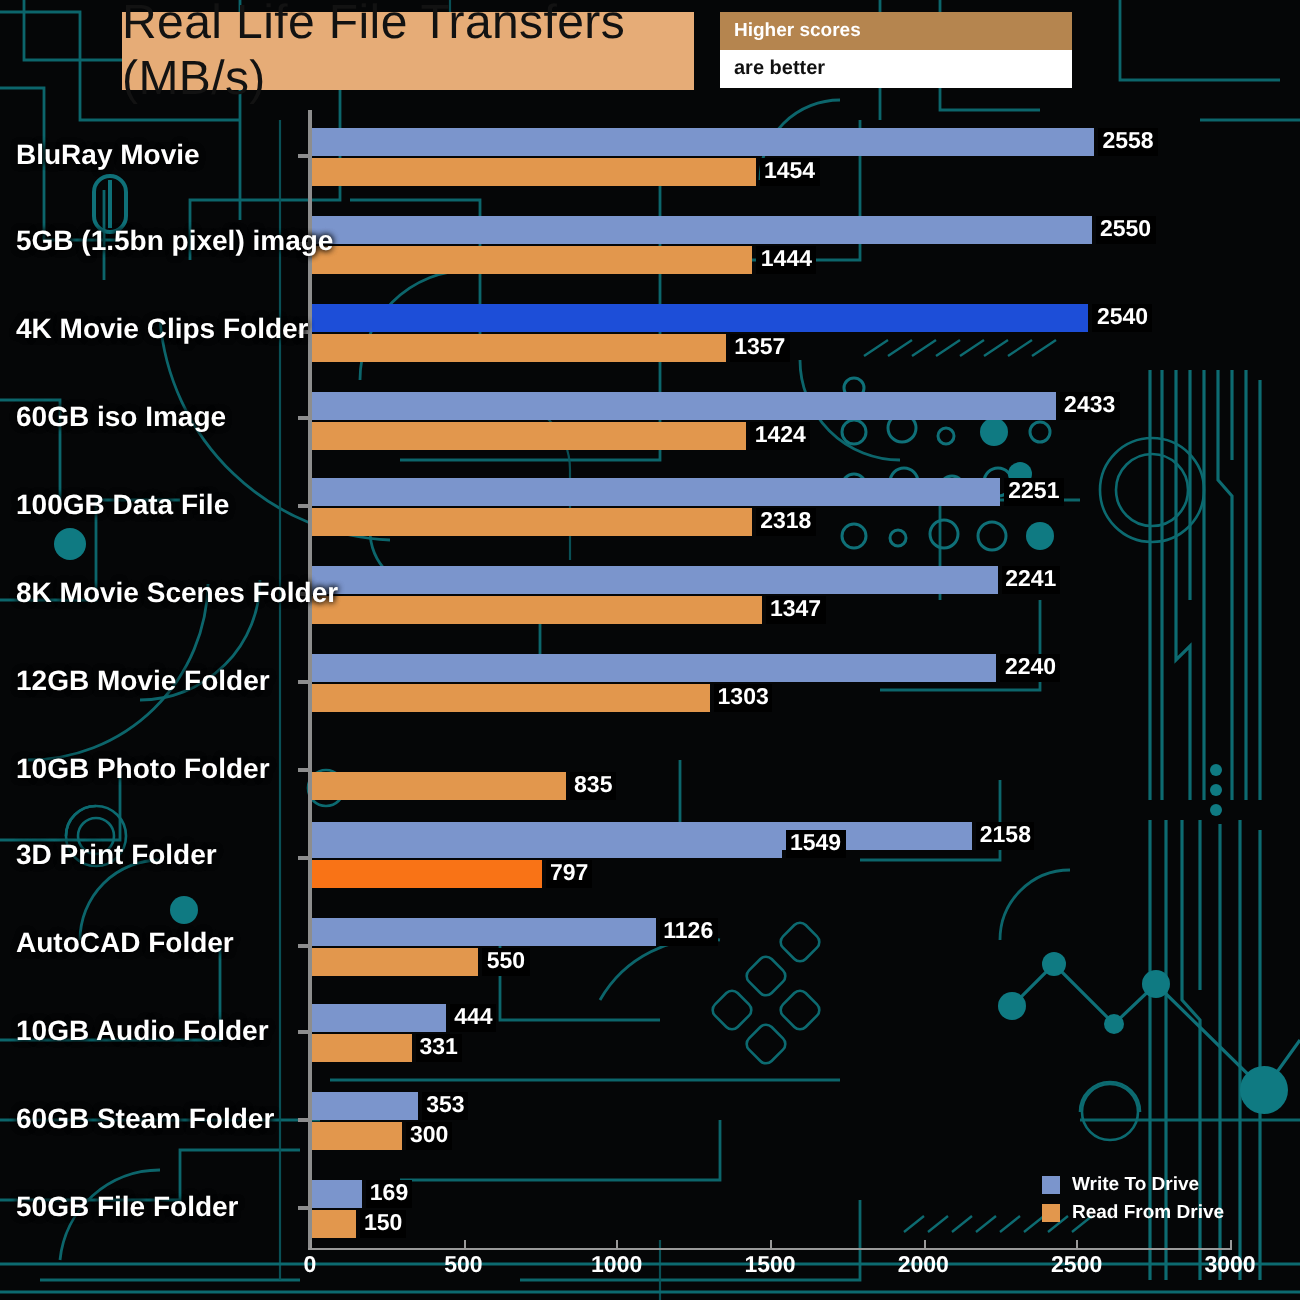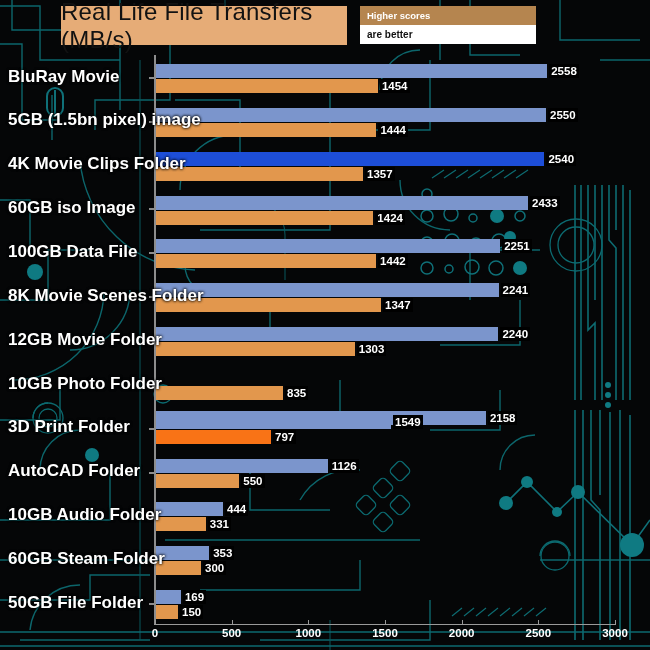--- a/index.html
+++ b/index.html
@@ -65,21 +65,21 @@
   #cat-col{
     position:absolute; left:0; top:55px;
     width:150px; height:570px; z-index:4;
   }
   .cat-item{
     position:absolute; left:0; width:150px;
     height:43.2px;
     display:flex; align-items:center; justify-content:flex-start;
   }
   .cat-item span{
-    color:#fff; font-size:17px; font-weight:bold;
+    color:#fff; font-size:14px; font-weight:bold;
     padding-left:8px; white-space:nowrap;
     text-shadow:0 0 3px #000, 0 0 3px #000;
   }
   
   .ytick{
     position:absolute; left:-6px; width:6px; height:2px;
     background:#8d8d8d;
   }
   .xtick{
     position:absolute; top:0; width:1px; height:5px;
@@ -401,21 +401,21 @@
         <div class="bar read" style="width: 218.347px; background: rgb(226, 151, 77);">
           <div class="bar-value">1424</div>
         </div>
       </div>
       <div class="ytick" style="top: 153.462px;"></div>
       <div class="bar-group" style="top: 175.385px;">
         <div class="bar write" style="width: 345.153px; background: rgb(123, 149, 204);">
           <div class="bar-value">2251</div>
         </div>
         <div class="bar read" style="width: 221.107px; background: rgb(226, 151, 77);">
-          <div class="bar-value">1442</div>
+          <div class="bar-value">2318</div>
         </div>
       </div>
       <div class="ytick" style="top: 197.308px;"></div>
       <div class="bar-group" style="top: 219.231px;">
         <div class="bar write" style="width: 343.62px; background: rgb(123, 149, 204);">
           <div class="bar-value">2241</div>
         </div>
         <div class="bar read" style="width: 226px; background: rgb(226, 151, 77);">
           <div class="bar-value">1347</div>
         </div>
@@ -479,14 +479,24 @@
         <div class="bar write" style="width: 25.9133px; background: rgb(123, 149, 204);">
           <div class="bar-value">169</div>
         </div>
         <div class="bar read" style="width: 23px; background: rgb(226, 151, 77);">
           <div class="bar-value">150</div>
         </div>
       </div>
       <div class="ytick" style="top: 548.077px;"></div>
     </div>
 
+  <div id="legend">
+      <div class="legend-row">
+        <div class="legend-swatch" style="background: rgb(123, 149, 204);"></div>
+        <span>Write To  Drive</span>
+      </div>
+      <div class="legend-row">
+        <div class="legend-swatch" style="background: rgb(226, 151, 77);"></div>
+        <span>Read From  Drive</span>
+      </div>
+    </div>
 
 </div>
 
 </body></html>

